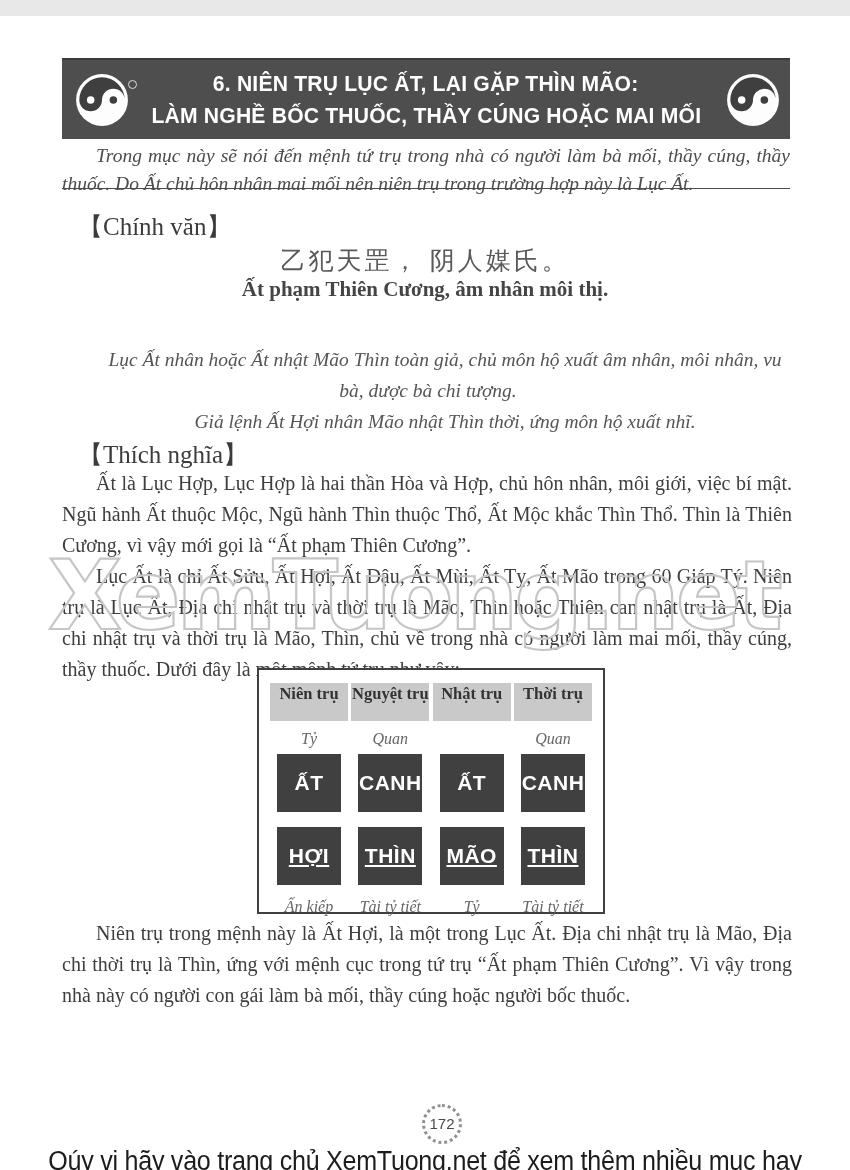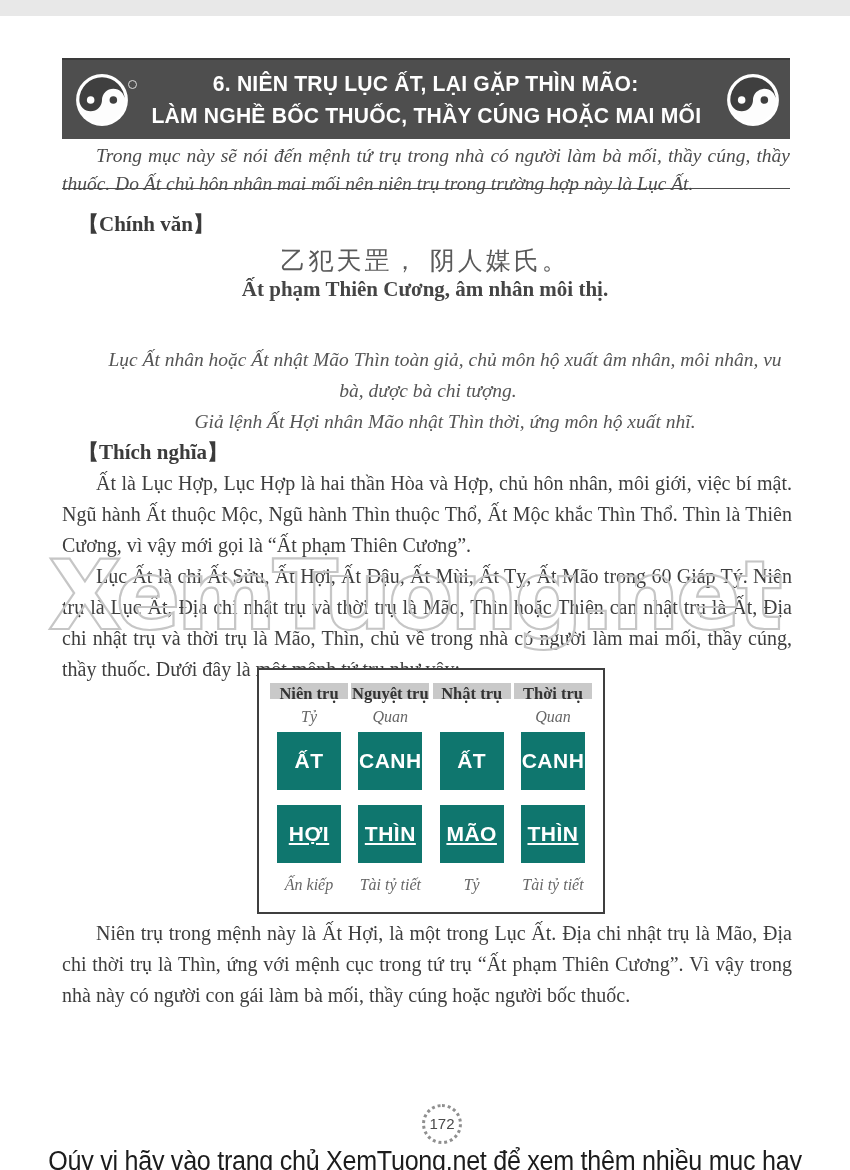--- a/index.html
+++ b/index.html
@@ -28,21 +28,21 @@
   }
   
   .intro{
     position:absolute;left:62px;top:126px;width:728px;
     font-style:italic;font-size:19.5px;line-height:28px;color:#4c4c4c;
     text-align:justify;text-indent:34px;
   }
   .intro-rule{position:absolute;left:62px;top:172px;width:728px;border-top:1.6px solid #4c4c4c;}
   
   .sec-heading{
-    position:absolute;left:78px;font-weight:bold;font-size:21px;color:#3b3b3b;white-space:nowrap;
+    position:absolute;left:78px;font-weight:normal;font-size:25px;color:#3b3b3b;white-space:nowrap;
   }
   .h-chinhvan{top:194px;}
   .h-nguyenchu{top:298px;}
   .h-thichnghia{top:422px;}
   
   .cn-chinese{
     position:absolute;left:0;top:228px;width:850px;text-align:center;
     font-size:25px;color:#5a5a5a;letter-spacing:3px;
   }
   .cn-viet{
@@ -73,25 +73,25 @@
   }
   
   .pillar-table{
     position:absolute;left:257px;top:652px;width:348px;height:246px;
     border:2px solid #3f3f3f;background:#ffffff;box-sizing:border-box;z-index:2;
     display:flex;justify-content:space-between;padding:13px 11px 0 11px;
   }
   .pillar-col{width:78px;text-align:center;}
   .pillar-header{
     background:#c9c9c9;color:#333333;font-weight:bold;font-size:16.5px;
-    height:16px;line-height:22px;margin-bottom:7px;
+    height:38px;line-height:22px;margin-bottom:7px;
   }
   .pillar-toplabel{font-style:italic;font-size:16px;color:#666666;height:22px;line-height:22px;margin-bottom:4px;}
   .pillar-box{
-    width:64px;height:58px;margin:0 auto;background:#0f766e;color:#ffffff;
+    width:64px;height:58px;margin:0 auto;background:#404040;color:#ffffff;
     font-family:"Liberation Sans","DejaVu Sans",sans-serif;font-weight:bold;
     font-size:21px;line-height:58px;letter-spacing:.5px;
   }
   .pillar-box.branch{margin-top:15px;text-decoration:underline;}
   .pillar-bottomlabel{font-style:italic;font-size:16px;color:#666666;margin-top:13px;}
   
   .page-stamp{
     position:absolute;left:422px;top:1088px;width:40px;height:40px;border-radius:50%;
     border:3px dotted #8f8f8f;box-sizing:border-box;
     text-align:center;line-height:34px;font-size:15px;color:#4a4a4a;

